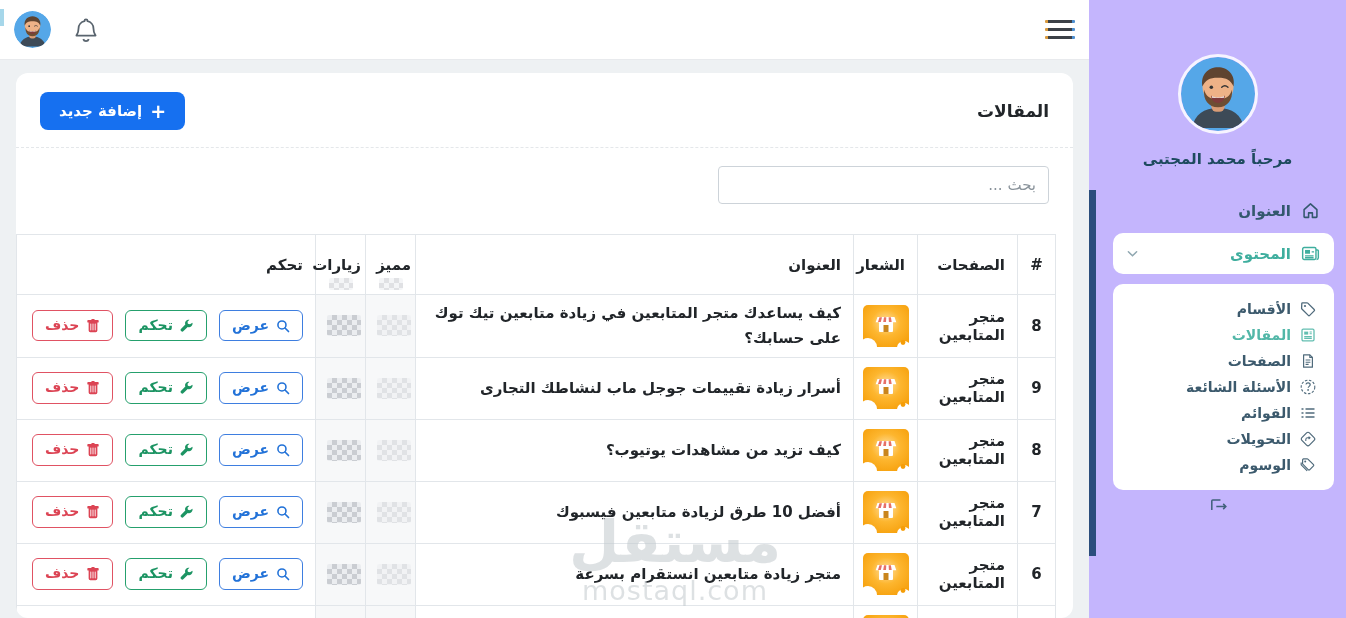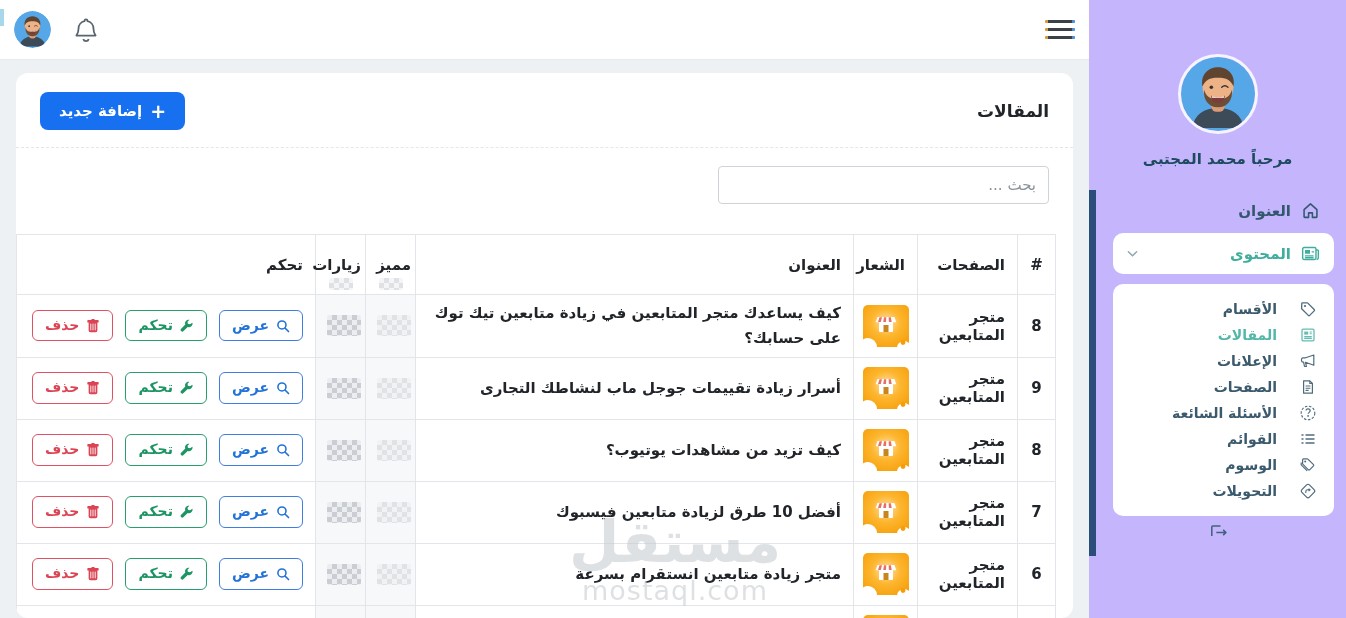--- a/index.html
+++ b/index.html
@@ -24,21 +24,21 @@
   .greeting { margin-top:12px; font-size:15px; font-weight:bold; color:#1d4a5e; }
   .nav { margin-top:24px; padding:0 12px; }
   .nav-item { display:flex; align-items:center; gap:10px; padding:9px 14px;
               font-size:15px; font-weight:bold; color:#33586d; cursor:pointer; }
   .nav-item .icon { width:19px; height:19px; display:inline-flex; }
   .nav-item .icon svg { width:100%; height:100%; }
   .pill { background:#fff; border-radius:10px; color:#3fae9e; margin:4px 0 10px 12px; padding:11px 14px; }
   .chev { margin-inline-start:auto; width:11px; height:8px; color:#8fa7b0; display:inline-flex; }
   .chev svg { width:100%; height:100%; }
   .submenu { background:#fff; border-radius:10px; margin:0 0 0 12px; padding:12px 18px; }
-  .sub-item { display:flex; align-items:center; gap:23px; padding:5px 0;
+  .sub-item { display:flex; align-items:center; gap:9px; padding:5px 0;
               font-size:14px; font-weight:bold; color:#3c5a6d; cursor:pointer; }
   .sub-item .icon { width:16px; height:16px; display:inline-flex; opacity:.9; }
   .sub-item .icon svg { width:100%; height:100%; }
   .sub-item.active { color:#52b7a8; }
   .logout-clip { height:13px; overflow:hidden; margin-top:7px; opacity:.9; }
   .logout-clip .nav-item { padding:0 16px; font-size:14px;flex-direction:column; }
 
   
   .main { flex:1; display:flex; flex-direction:column; min-width:0; }
   .topbar { height:60px; background:#fff; border-bottom:1px solid #e8eaed;
@@ -246,64 +246,56 @@
           <span class="icon">
               <svg>
                 <use href="#i-article"></use>
               </svg>
             </span>
           <span>المقالات</span>
         </div>
         <div class="sub-item">
           <span class="icon">
               <svg>
-                <use href="#i-mega"></use>
-              </svg>
-            </span>
-          <span>الإعلانات</span>
+                <use href="#i-page"></use>
+              </svg>
+            </span>
+          <span>الصفحات</span>
         </div>
         <div class="sub-item">
           <span class="icon">
               <svg>
-                <use href="#i-page"></use>
-              </svg>
-            </span>
-          <span>الصفحات</span>
+                <use href="#i-quest"></use>
+              </svg>
+            </span>
+          <span>الأسئلة الشائعة</span>
         </div>
         <div class="sub-item">
           <span class="icon">
               <svg>
-                <use href="#i-quest"></use>
-              </svg>
-            </span>
-          <span>الأسئلة الشائعة</span>
+                <use href="#i-list"></use>
+              </svg>
+            </span>
+          <span>القوائم</span>
         </div>
         <div class="sub-item">
           <span class="icon">
               <svg>
-                <use href="#i-list"></use>
-              </svg>
-            </span>
-          <span>القوائم</span>
+                <use href="#i-trans"></use>
+              </svg>
+            </span>
+          <span>التحويلات</span>
         </div>
         <div class="sub-item">
           <span class="icon">
               <svg>
                 <use href="#i-tags"></use>
               </svg>
             </span>
           <span>الوسوم</span>
-        </div>
-        <div class="sub-item">
-          <span class="icon">
-              <svg>
-                <use href="#i-trans"></use>
-              </svg>
-            </span>
-          <span>التحويلات</span>
         </div>
       </div>
       <div class="logout-clip">
         <div class="nav-item">
           <span class="icon">
               <svg>
                 <use href="#i-exit"></use>
               </svg>
             </span>
           <span>تسجيل خروج</span>

